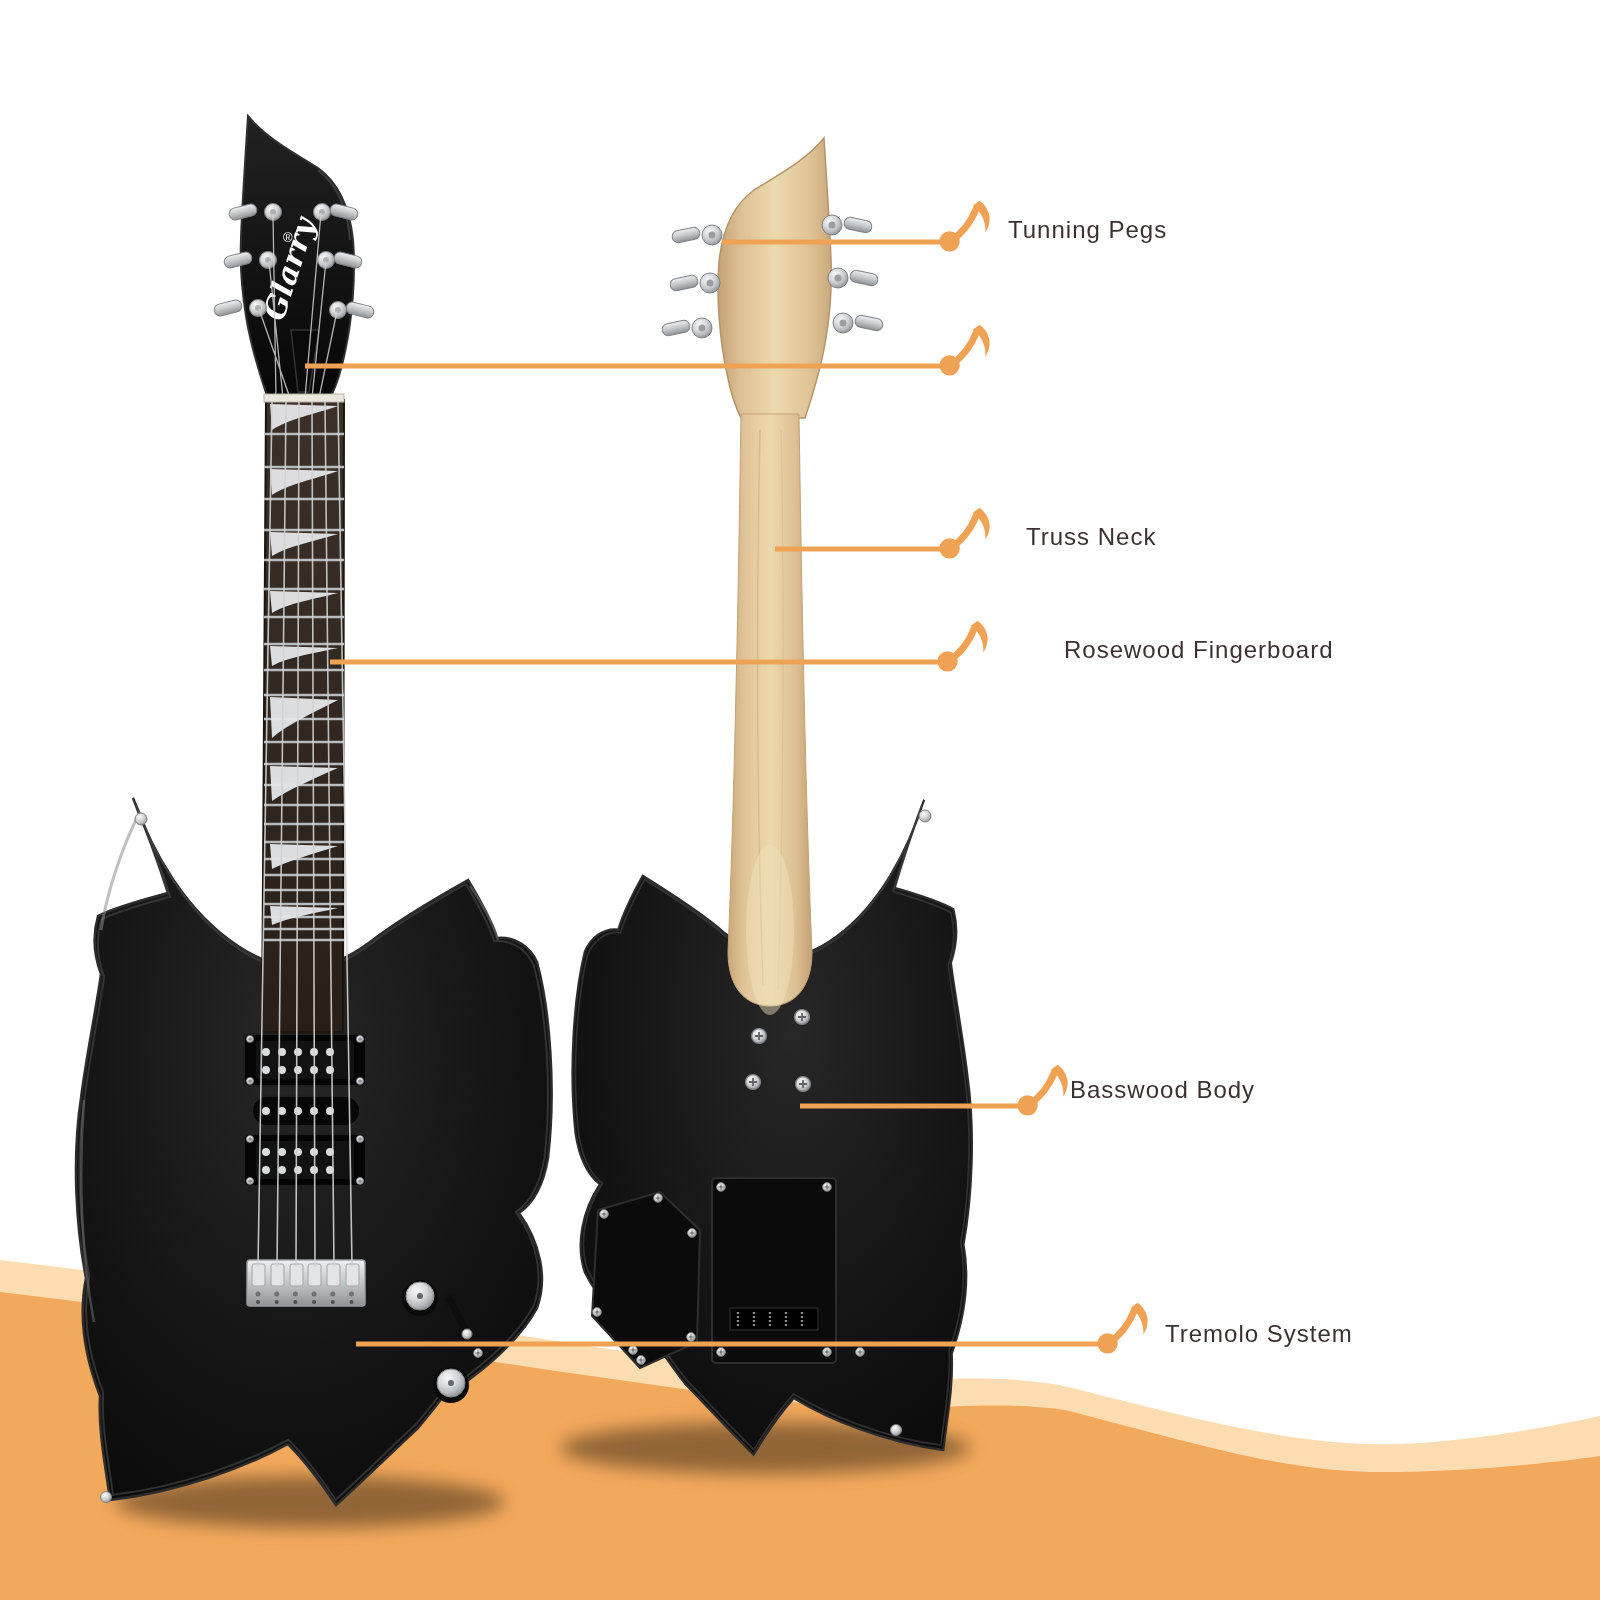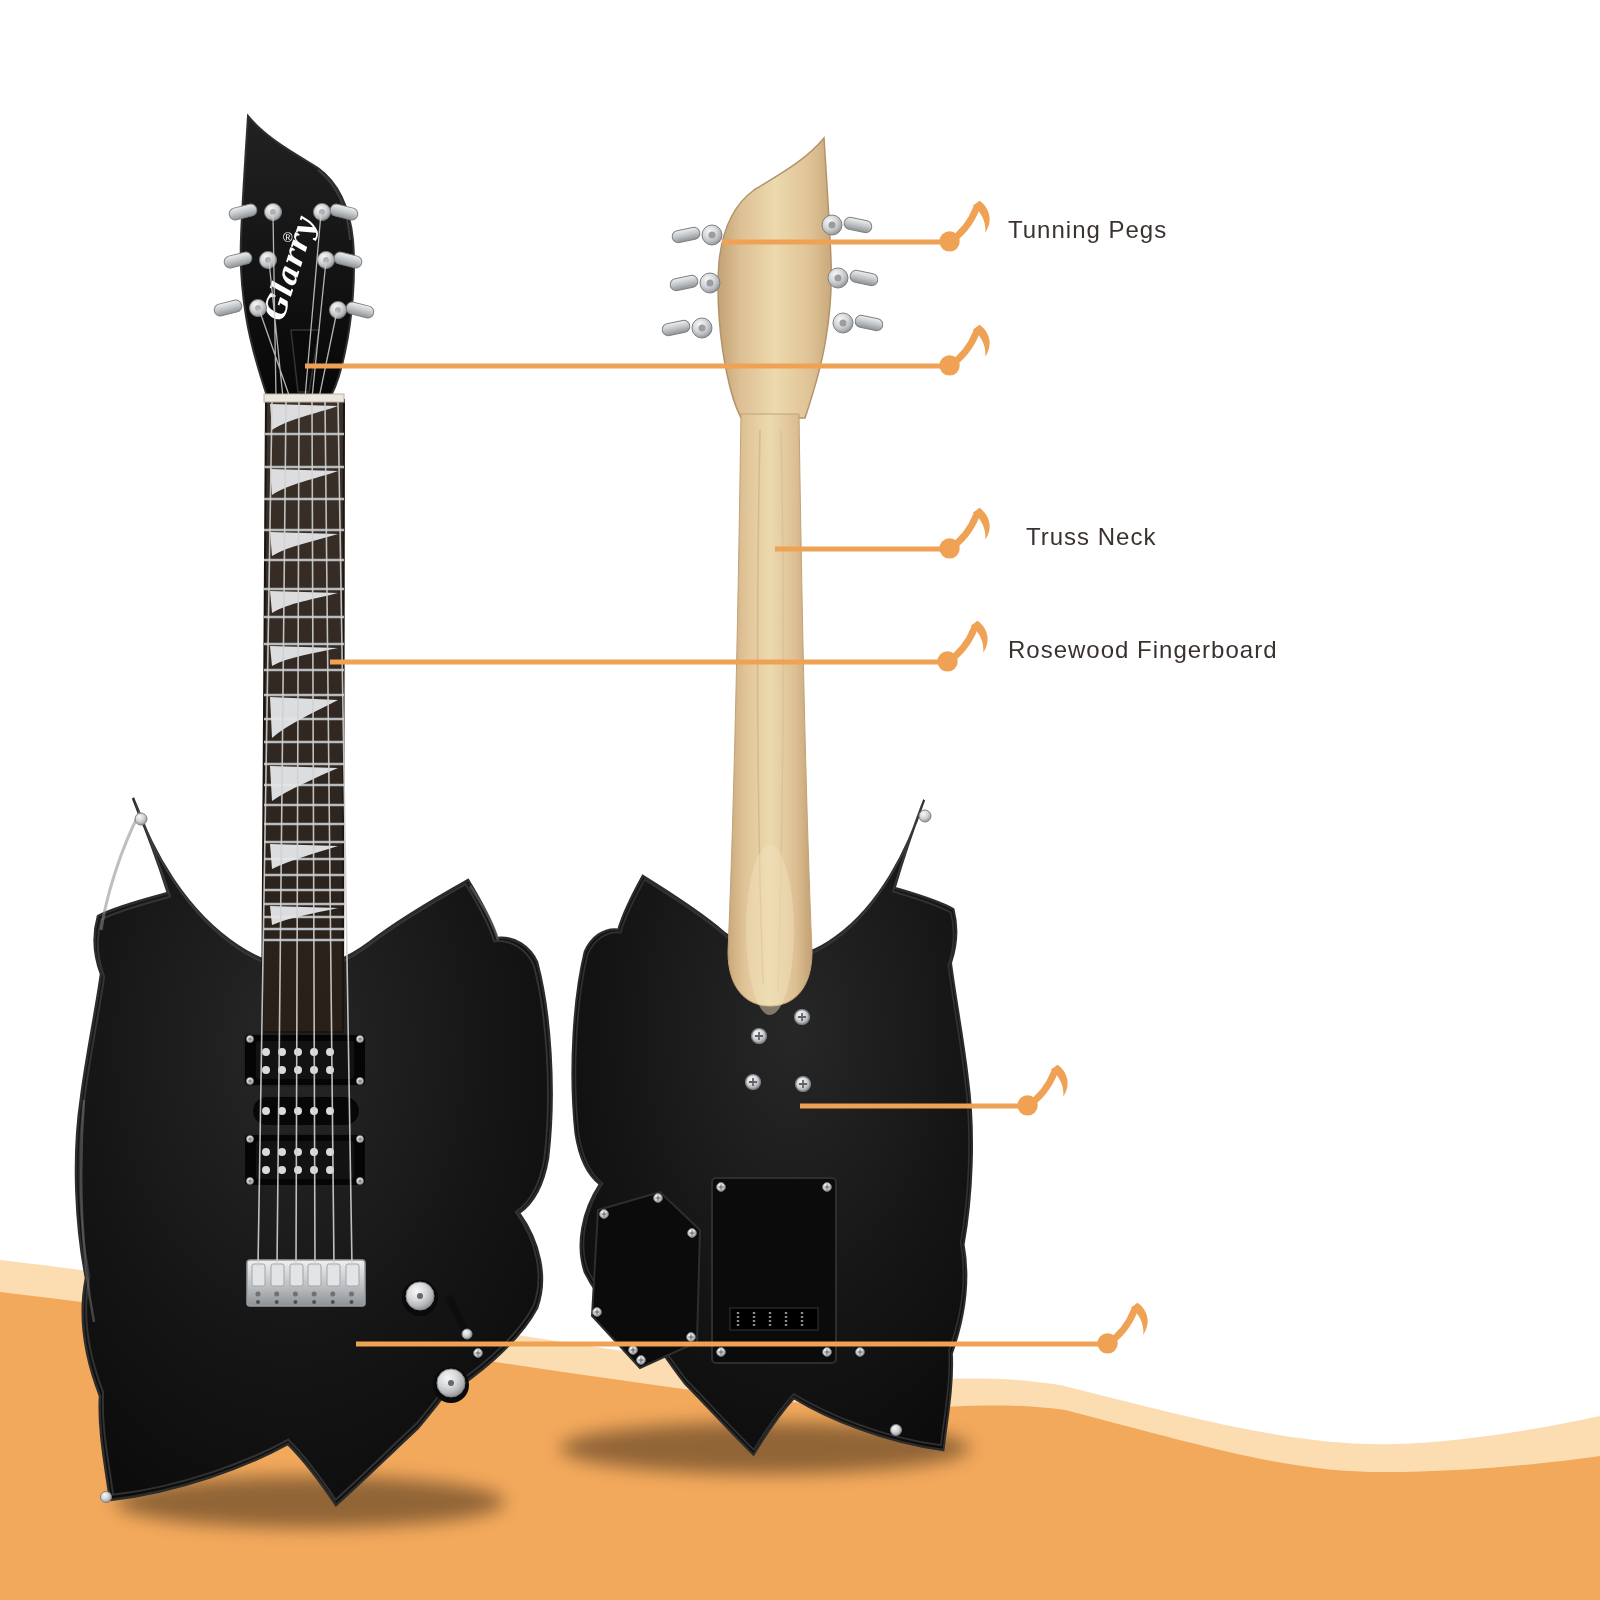--- a/index.html
+++ b/index.html
@@ -305,15 +305,17 @@
     <use href="#note8" x="937" y="321" width="58" height="58"></use>
     <use href="#note8" x="937" y="504" width="58" height="58"></use>
     <use href="#note8" x="935" y="617" width="58" height="58"></use>
     <use href="#note8" x="1015" y="1061" width="58" height="58"></use>
     <use href="#note8" x="1095" y="1299" width="58" height="58"></use>
   </g>
 </svg>
 
 <div class="label" style="left:1008px;top:230px">Tunning Pegs</div>
 <div class="label" style="left:1026px;top:537px">Truss Neck</div>
-<div class="label" style="left:1008px;top:650px">Rosewood Fingerboard</div>
+<div class="label" style="left:1064px;top:650px">Rosewood Fingerboard</div>
+<div class="label" style="left:1070px;top:1090px">Basswood Body</div>
+<div class="label" style="left:1165px;top:1334px">Tremolo System</div>
 
 </div>
 
 </body></html>

